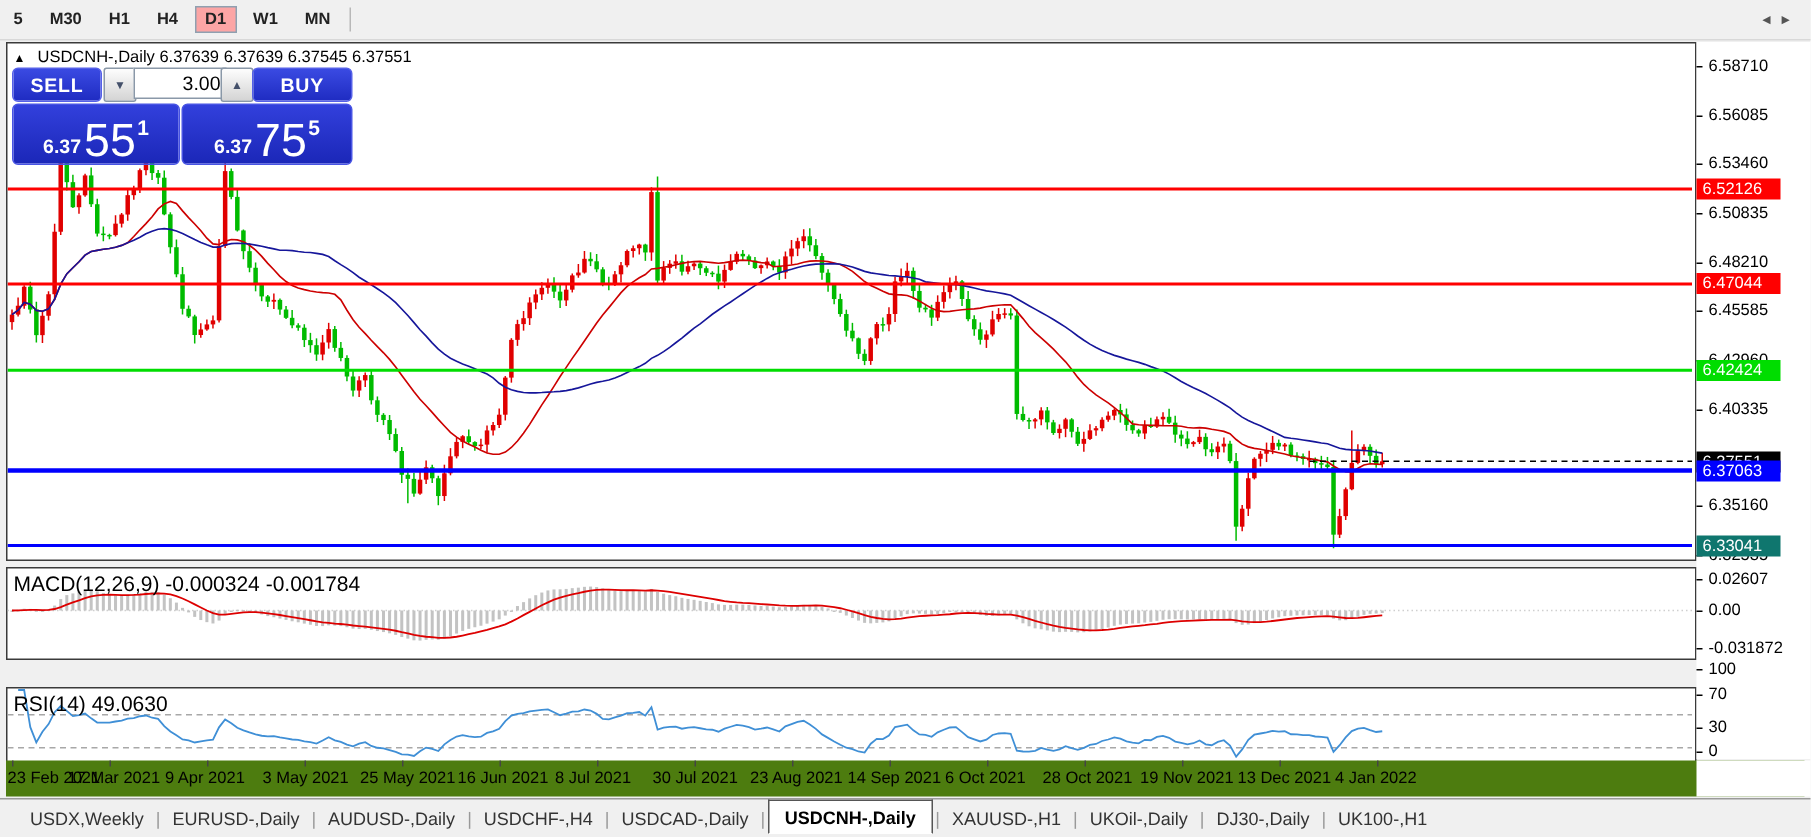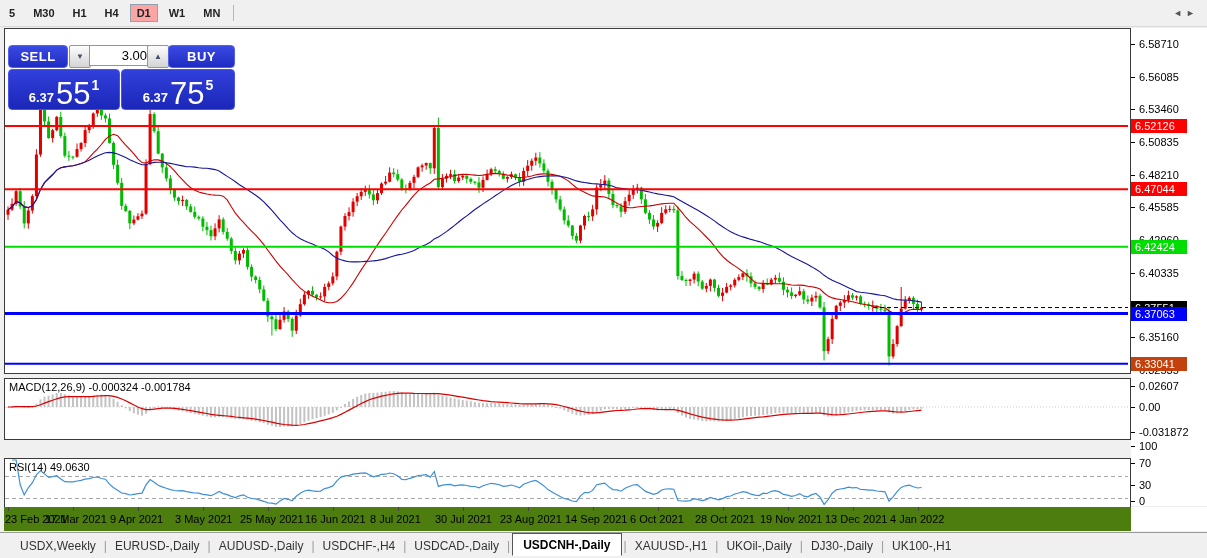--- a/index.html
+++ b/index.html
@@ -13,21 +13,21 @@
   .tbsep{width:1px;height:16px;background:#b8b8b8;margin:0 4px;}
   
   .pane{position:absolute;background:#fff;border:1px solid #3a3a3a;}
   #pane-main{left:4px;top:28px;width:1125px;height:344px;}
   #pane-macd{left:4px;top:378px;width:1125px;height:60px;}
   #pane-rsi{left:4px;top:444px;width:1125px;height:60px;margin-top:14px;}
   #daterow{position:absolute;left:4px;top:507px;width:1199px;height:24px;background:#4d7c0f;}
   #scalecol{position:absolute;left:1131px;top:28px;width:76px;height:478px;background:#fff;}
   .whitefill{position:absolute;left:1131px;top:507px;width:76px;height:24px;background:#fff;}
   svg{position:absolute;left:0;top:0;display:block;}
-  .ind-label{position:absolute;left:4px;top:2px;font-size:11px;color:#000;white-space:nowrap;}
+  .ind-label{position:absolute;left:4px;top:2px;font-size:14px;color:#000;white-space:nowrap;}
   
   #ohlc{position:absolute;left:4px;top:3px;font-size:11px;color:#000;white-space:nowrap;z-index:5;}
   #collapse{display:inline-block;margin-right:5px;font-size:8px;color:#000;cursor:default;}
   
   #trade{position:absolute;left:3px;top:16px;width:226px;height:62px;z-index:6;}
   .bluebtn{position:absolute;background:linear-gradient(#3a4ae2,#1f2cc2);border:1px solid #5560e8;
            border-radius:4px;color:#fff;text-align:center;font-size:13px;font-weight:700;
            letter-spacing:.5px;line-height:21px;cursor:pointer;}
   #sellbtn{left:0;top:0;width:58px;height:21px;}
   #buybtn{left:160px;top:0;width:65px;height:21px;}
@@ -532,20 +532,24 @@
       <rect x="914.9999999999999" y="278.53534500000023" width="3" height="1.9706397013650303" fill="#e00000"></rect>
       <path d="M3.0 180.7 L7.1 177.8 L11.1 172.6 L15.2 173.8 L19.2 177.9 L23.3 178.5 L27.4 176.9 L31.4 170.5 L35.5 160.4 L39.5 153.6 L43.6 149.5 L47.7 145.5 L51.7 141.1 L55.8 138.7 L59.8 137.9 L63.9 137.2 L68.0 136.7 L72.0 135.8 L76.1 134.6 L80.1 132.9 L84.2 128.7 L88.3 124.2 L92.3 120.1 L96.4 115.5 L100.4 110.3 L104.5 106.9 L108.6 105.3 L112.6 106.7 L116.7 111.6 L120.7 116.1 L124.8 120.3 L128.9 124.8 L132.9 129.8 L137.0 133.6 L141.0 134.1 L145.1 131.9 L149.2 130.7 L153.2 130.9 L157.3 132.1 L161.3 134.5 L165.4 137.7 L169.5 141.9 L173.5 146.6 L177.6 150.8 L181.6 155.2 L185.7 158.7 L189.8 161.3 L193.8 163.0 L197.9 164.1 L201.9 165.0 L206.0 165.7 L210.1 166.1 L214.1 166.3 L218.2 167.2 L222.2 170.9 L226.3 177.8 L230.4 184.2 L234.4 189.2 L238.5 193.4 L242.5 197.8 L246.6 202.1 L250.7 206.2 L254.7 210.6 L258.8 215.7 L262.8 221.2 L266.9 226.6 L271.0 232.2 L275.0 237.2 L279.1 241.5 L283.1 245.9 L287.2 250.6 L291.3 255.0 L295.3 259.2 L299.4 262.4 L303.4 265.0 L307.5 267.2 L311.6 269.0 L315.6 271.1 L319.7 273.0 L323.7 273.8 L327.8 273.8 L331.9 272.4 L335.9 269.3 L340.0 265.0 L344.0 259.8 L348.1 253.9 L352.2 247.3 L356.2 240.9 L360.3 234.8 L364.3 228.6 L368.4 222.0 L372.5 215.9 L376.5 209.9 L380.6 204.2 L384.6 198.3 L388.7 192.3 L392.8 186.4 L396.8 181.0 L400.9 176.1 L404.9 171.1 L409.0 166.1 L413.1 161.9 L417.1 158.9 L421.2 156.2 L425.2 154.0 L429.3 150.3 L433.4 149.9 L437.4 149.2 L441.5 148.6 L445.5 147.5 L449.6 146.6 L453.7 145.8 L457.7 145.4 L461.8 145.3 L465.8 145.7 L469.9 146.1 L474.0 146.5 L478.0 146.1 L482.1 145.4 L486.1 144.7 L490.2 144.4 L494.3 144.7 L498.3 145.4 L502.4 146.1 L506.4 146.4 L510.5 148.8 L514.6 148.5 L518.6 148.2 L522.7 147.7 L526.7 147.0 L530.8 145.8 L534.9 145.1 L538.9 144.9 L543.0 145.0 L547.0 145.4 L551.1 146.3 L555.2 147.3 L559.2 149.4 L563.3 151.9 L567.3 155.3 L571.4 158.7 L575.5 161.3 L579.5 163.2 L583.6 165.2 L587.6 166.9 L591.7 167.4 L595.8 167.6 L599.8 168.0 L603.9 169.5 L607.9 171.7 L612.0 174.1 L616.1 176.5 L620.1 178.1 L624.2 178.7 L628.2 178.6 L632.3 178.0 L636.4 177.5 L640.4 177.2 L644.5 176.9 L648.5 176.4 L652.6 175.5 L656.7 174.9 L660.7 174.5 L664.8 174.2 L668.8 174.2 L672.9 178.6 L677.0 183.4 L681.0 188.5 L685.1 192.7 L689.1 196.2 L693.2 199.9 L697.3 203.8 L701.3 208.0 L705.4 212.2 L709.4 217.2 L713.5 222.6 L717.6 227.3 L721.6 231.0 L725.7 234.3 L729.7 236.9 L733.8 239.6 L737.9 242.7 L741.9 246.0 L746.0 249.7 L750.0 253.6 L754.1 254.2 L758.2 254.4 L762.2 254.6 L766.3 254.6 L770.3 254.8 L774.4 254.8 L778.5 254.8 L782.5 255.2 L786.6 256.0 L790.6 256.3 L794.7 256.1 L798.8 256.4 L802.8 257.2 L806.9 257.8 L810.9 258.6 L815.0 260.1 L819.1 264.0 L823.1 267.1 L827.2 268.9 L831.2 269.9 L835.3 270.5 L839.4 271.3 L843.4 271.9 L847.5 272.8 L851.5 273.7 L855.6 274.8 L859.7 275.5 L863.7 276.2 L867.8 276.7 L871.8 277.4 L875.9 278.3 L880.0 278.9 L884.0 281.7 L888.1 284.0 L892.1 285.5 L896.2 285.6 L900.3 283.1 L904.3 281.0 L908.4 280.2 L912.4 280.4 L916.5 280.7 " fill="none" stroke="#cc0000" stroke-width="1.1"></path>
       <path d="M3.0 180.7 L7.1 177.8 L11.1 172.6 L15.2 173.8 L19.2 177.9 L23.3 178.5 L27.4 176.9 L31.4 170.5 L35.5 160.4 L39.5 153.6 L43.6 149.5 L47.7 145.5 L51.7 141.1 L55.8 138.7 L59.8 137.9 L63.9 137.2 L68.0 136.7 L72.0 135.8 L76.1 134.6 L80.1 132.9 L84.2 131.2 L88.3 129.1 L92.3 126.9 L96.4 125.2 L100.4 123.8 L104.5 123.4 L108.6 123.9 L112.6 125.0 L116.7 126.7 L120.7 128.6 L124.8 130.7 L128.9 132.6 L132.9 134.2 L137.0 135.7 L141.0 135.7 L145.1 134.3 L149.2 133.4 L153.2 133.2 L157.3 133.3 L161.3 133.7 L165.4 134.4 L169.5 135.2 L173.5 136.1 L177.6 136.9 L181.6 137.8 L185.7 137.8 L189.8 138.1 L193.8 138.7 L197.9 139.2 L201.9 139.3 L206.0 139.9 L210.1 140.6 L214.1 142.0 L218.2 144.8 L222.2 147.4 L226.3 149.9 L230.4 152.8 L234.4 155.8 L238.5 158.3 L242.5 160.8 L246.6 163.5 L250.7 166.2 L254.7 169.3 L258.8 172.8 L262.8 177.0 L266.9 181.3 L271.0 186.1 L275.0 190.8 L279.1 195.1 L283.1 199.6 L287.2 203.8 L291.3 207.1 L295.3 209.8 L299.4 211.8 L303.4 213.6 L307.5 215.1 L311.6 216.9 L315.6 218.6 L319.7 220.3 L323.7 222.9 L327.8 226.5 L331.9 229.2 L335.9 230.8 L340.0 231.9 L344.0 232.7 L348.1 232.9 L352.2 232.9 L356.2 232.7 L360.3 232.4 L364.3 232.2 L368.4 231.9 L372.5 231.4 L376.5 230.6 L380.6 229.6 L384.6 228.3 L388.7 227.0 L392.8 225.9 L396.8 225.2 L400.9 224.3 L404.9 223.0 L409.0 221.4 L413.1 219.3 L417.1 217.3 L421.2 215.4 L425.2 213.2 L429.3 209.9 L433.4 207.9 L437.4 205.4 L441.5 202.6 L445.5 199.5 L449.6 196.4 L453.7 193.0 L457.7 189.8 L461.8 186.9 L465.8 183.8 L469.9 180.5 L474.0 177.7 L478.0 174.9 L482.1 172.3 L486.1 169.6 L490.2 166.8 L494.3 164.1 L498.3 161.4 L502.4 159.0 L506.4 156.6 L510.5 154.4 L514.6 152.8 L518.6 151.6 L522.7 150.5 L526.7 149.3 L530.8 148.3 L534.9 147.6 L538.9 147.1 L543.0 147.0 L547.0 146.9 L551.1 146.8 L555.2 147.2 L559.2 148.0 L563.3 149.0 L567.3 150.4 L571.4 151.9 L575.5 152.9 L579.5 153.5 L583.6 154.1 L587.6 154.7 L591.7 154.9 L595.8 155.3 L599.8 155.6 L603.9 156.3 L607.9 157.2 L612.0 158.9 L616.1 159.4 L620.1 159.9 L624.2 160.4 L628.2 160.7 L632.3 160.8 L636.4 161.3 L640.4 162.1 L644.5 163.0 L648.5 164.0 L652.6 164.9 L656.7 165.5 L660.7 166.2 L664.8 166.9 L668.8 167.8 L672.9 170.2 L677.0 172.5 L681.0 174.8 L685.1 177.1 L689.1 179.3 L693.2 181.6 L697.3 184.0 L701.3 186.5 L705.4 189.1 L709.4 191.9 L713.5 195.0 L717.6 197.8 L721.6 200.4 L725.7 202.7 L729.7 204.7 L733.8 206.4 L737.9 207.9 L741.9 209.1 L746.0 210.4 L750.0 211.5 L754.1 212.6 L758.2 213.9 L762.2 215.4 L766.3 216.8 L770.3 218.3 L774.4 220.4 L778.5 222.8 L782.5 225.3 L786.6 227.5 L790.6 229.5 L794.7 231.4 L798.8 233.4 L802.8 235.6 L806.9 237.9 L810.9 240.3 L815.0 242.9 L819.1 246.3 L823.1 249.1 L827.2 251.3 L831.2 253.1 L835.3 254.8 L839.4 256.8 L843.4 258.7 L847.5 260.6 L851.5 262.6 L855.6 263.2 L859.7 263.7 L863.7 264.3 L867.8 264.9 L871.8 265.6 L875.9 266.3 L880.0 266.8 L884.0 268.3 L888.1 269.8 L892.1 270.6 L896.2 270.9 L900.3 271.1 L904.3 271.3 L908.4 271.7 L912.4 272.4 L916.5 273.1 " fill="none" stroke="#16169a" stroke-width="1.1"></path>
       <line x1="0" y1="97.0037200000007" x2="1123" y2="97.0037200000007" stroke="#ff0000" stroke-width="2"></line>
       <line x1="0" y1="160.30003000000053" x2="1123" y2="160.30003000000053" stroke="#ff0000" stroke-width="2"></line>
       <line x1="0" y1="217.84213000000028" x2="1123" y2="217.84213000000028" stroke="#00dd00" stroke-width="2"></line>
       <line x1="0" y1="284.6133850000002" x2="1123" y2="284.6133850000002" stroke="#0000ff" stroke-width="3"></line>
       <line x1="0" y1="334.70739500000093" x2="1123" y2="334.70739500000093" stroke="#0000ff" stroke-width="2"></line>
       <line x1="868" y1="278.53534500000023" x2="1123" y2="278.53534500000023" stroke="#000" stroke-width="1" stroke-dasharray="4 3"></line>
     </svg>
+  <div id="ohlc">
+    <span id="collapse">▲</span>
+    <span>USDCNH-,Daily  6.37639 6.37639 6.37545 6.37551</span>
+  </div>
   <div id="trade">
     <div id="sellbtn" class="bluebtn">SELL</div>
     <div id="spindown" class="spinbtn">▼</div>
     <div id="volfield">3.00</div>
     <div id="spinup" class="spinbtn">▲</div>
     <div id="buybtn" class="bluebtn">BUY</div>
     <div id="sellpanel" class="pricepanel">
       <span class="pp-small">6.37</span>
       <span class="pp-big">55</span>
       <span class="pp-sup">1</span>
@@ -866,21 +870,21 @@
     <div class="ticklabel" style="top: 429px;">70</div>
     <div class="tickmark" style="top: 457px;"></div>
     <div class="ticklabel" style="top: 451px;">30</div>
     <div class="tickmark" style="top: 473px;"></div>
     <div class="ticklabel" style="top: 467px;">0</div>
     <div class="plabel" style="background: rgb(0, 0, 0); top: 273px; z-index: 2;">6.37551</div>
     <div class="plabel" style="background: rgb(255, 0, 0); z-index: 3; top: 91px;">6.52126</div>
     <div class="plabel" style="background: rgb(255, 0, 0); z-index: 3; top: 154px;">6.47044</div>
     <div class="plabel" style="background: rgb(0, 221, 0); z-index: 3; top: 212px;">6.42424</div>
     <div class="plabel" style="background: rgb(0, 0, 255); z-index: 3; top: 279px;">6.37063</div>
-    <div class="plabel" style="background: #c2410c; z-index: 3; top: 329px;">6.33041</div>
+    <div class="plabel" style="background: #0f766e; z-index: 3; top: 329px;">6.33041</div>
   </div>
 <div class="whitefill"></div>
 
 <div id="tabbar">
     <div class="tab">USDX,Weekly</div>
     <div class="tabsep">|</div>
     <div class="tab">EURUSD-,Daily</div>
     <div class="tabsep">|</div>
     <div class="tab">AUDUSD-,Daily</div>
     <div class="tabsep">|</div>

